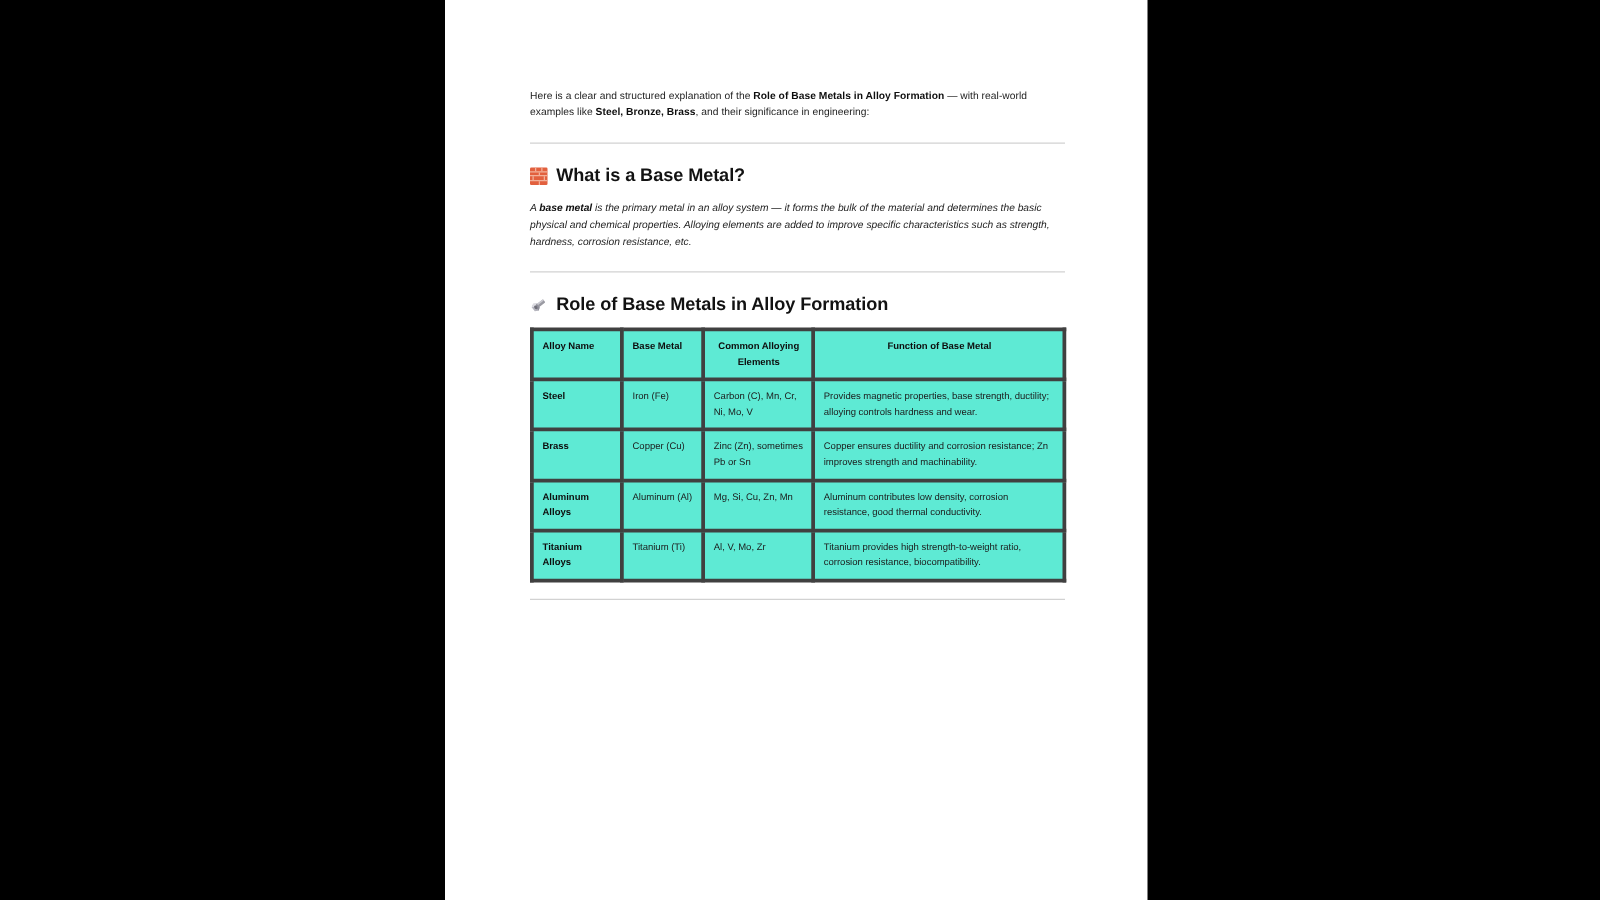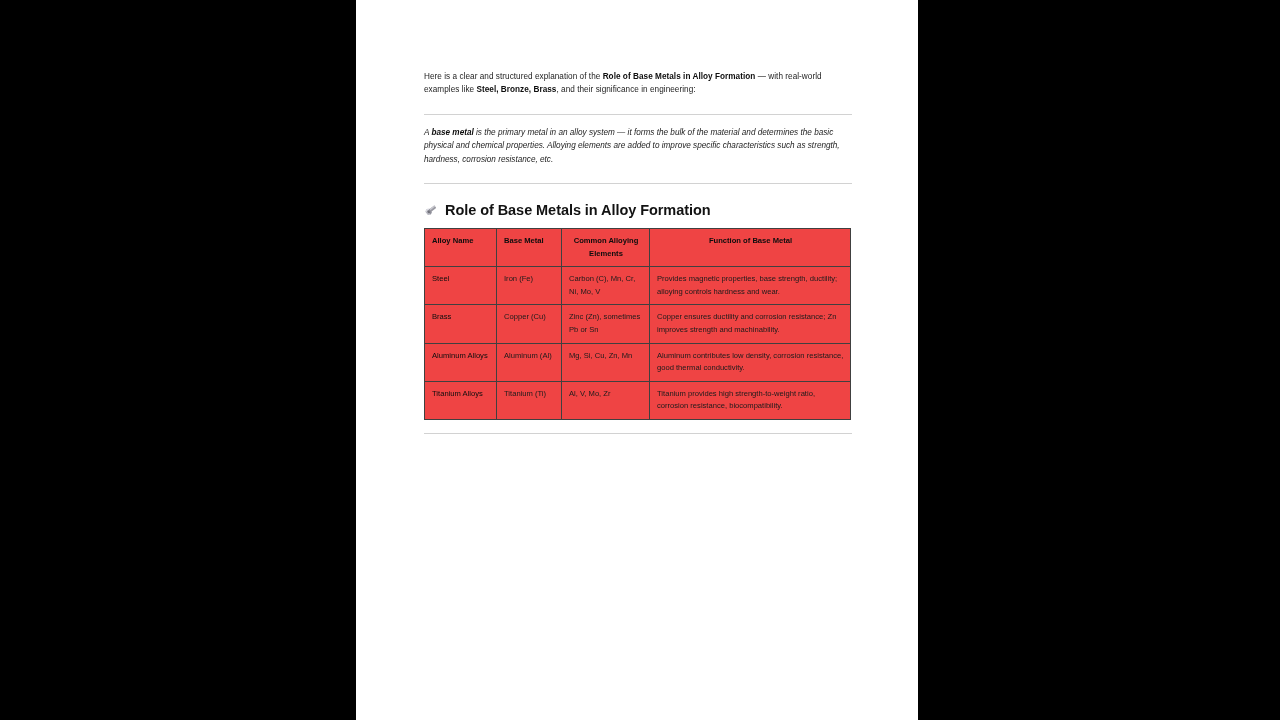--- a/index.html
+++ b/index.html
@@ -111,55 +111,69 @@
   }
 
   table.alloy-table {
     border-collapse: collapse;
     width: 426px;
     margin-top: 10px;
     table-layout: fixed;
   }
   table.alloy-table th,
   table.alloy-table td {
-    border: 1px solid #404040;
+    border: 3px solid #404040;
     padding: 6px 6px 6px 7px;
     font-size: 7.6px;
     line-height: 12.6px;
     color: #1b1b1b;
     vertical-align: top;
     text-align: left;
-    background: #ef4444;
+    background: #5eead4;
   }
   table.alloy-table th {
     font-weight: bold;
     color: #0d0d0d;
   }
   table.alloy-table th.center { text-align: center; margin-top: 36px; }
-  table.alloy-table td.strong { font-weight: normal; color: #0d0d0d; }
+  table.alloy-table td.strong { font-weight: bold; color: #0d0d0d; }
 
   col.c-alloy { width: 72px; }
   col.c-base  { width: 65px; }
   col.c-elem  { width: 88px; }
   col.c-func  { width: 201px; }
 
   hr.rule.bottom { margin-top: 13px; }
 </style>
 </head>
 <body>
 
 <div id="viewport">
 
   <div id="page">
     <div id="content">
 
       <p class="intro"><span>Here is a clear and structured explanation of the </span><b>Role of Base Metals in Alloy Formation</b><span> — with real-world examples like </span><b>Steel, Bronze, Brass</b><span>, and their significance in engineering:</span></p>
 
       <hr class="rule">
 
+      <div class="section-head">
+        <span class="brick-icon">
+          <i class="h1"></i>
+            <i class="h2"></i>
+            <i class="h3"></i>
+          <i class="v1"></i>
+            <i class="v2"></i>
+            <i class="v3"></i>
+          <i class="v4"></i>
+            <i class="v5"></i>
+            <i class="v6"></i>
+        </span>
+        <h2>What is a Base Metal?</h2>
+      </div>
 
       <p class="para"><span>A </span><b>base metal</b><span> is the primary metal in an alloy system — it forms the bulk of the material and determines the basic physical and chemical properties. Alloying elements are added to improve specific characteristics such as strength, hardness, corrosion resistance, etc.</span></p>
 
       <hr class="rule">
 
       <div class="section-head">
         <span class="bolt-icon">
           <svg width="14" height="14" viewBox="0 0 14 14" aria-hidden="true">
             <g transform="rotate(-38 7 7)">
               <rect x="5.1" y="5.4" width="7.4" height="3.2" rx="0.6" fill="#9a9aa2"></rect>

